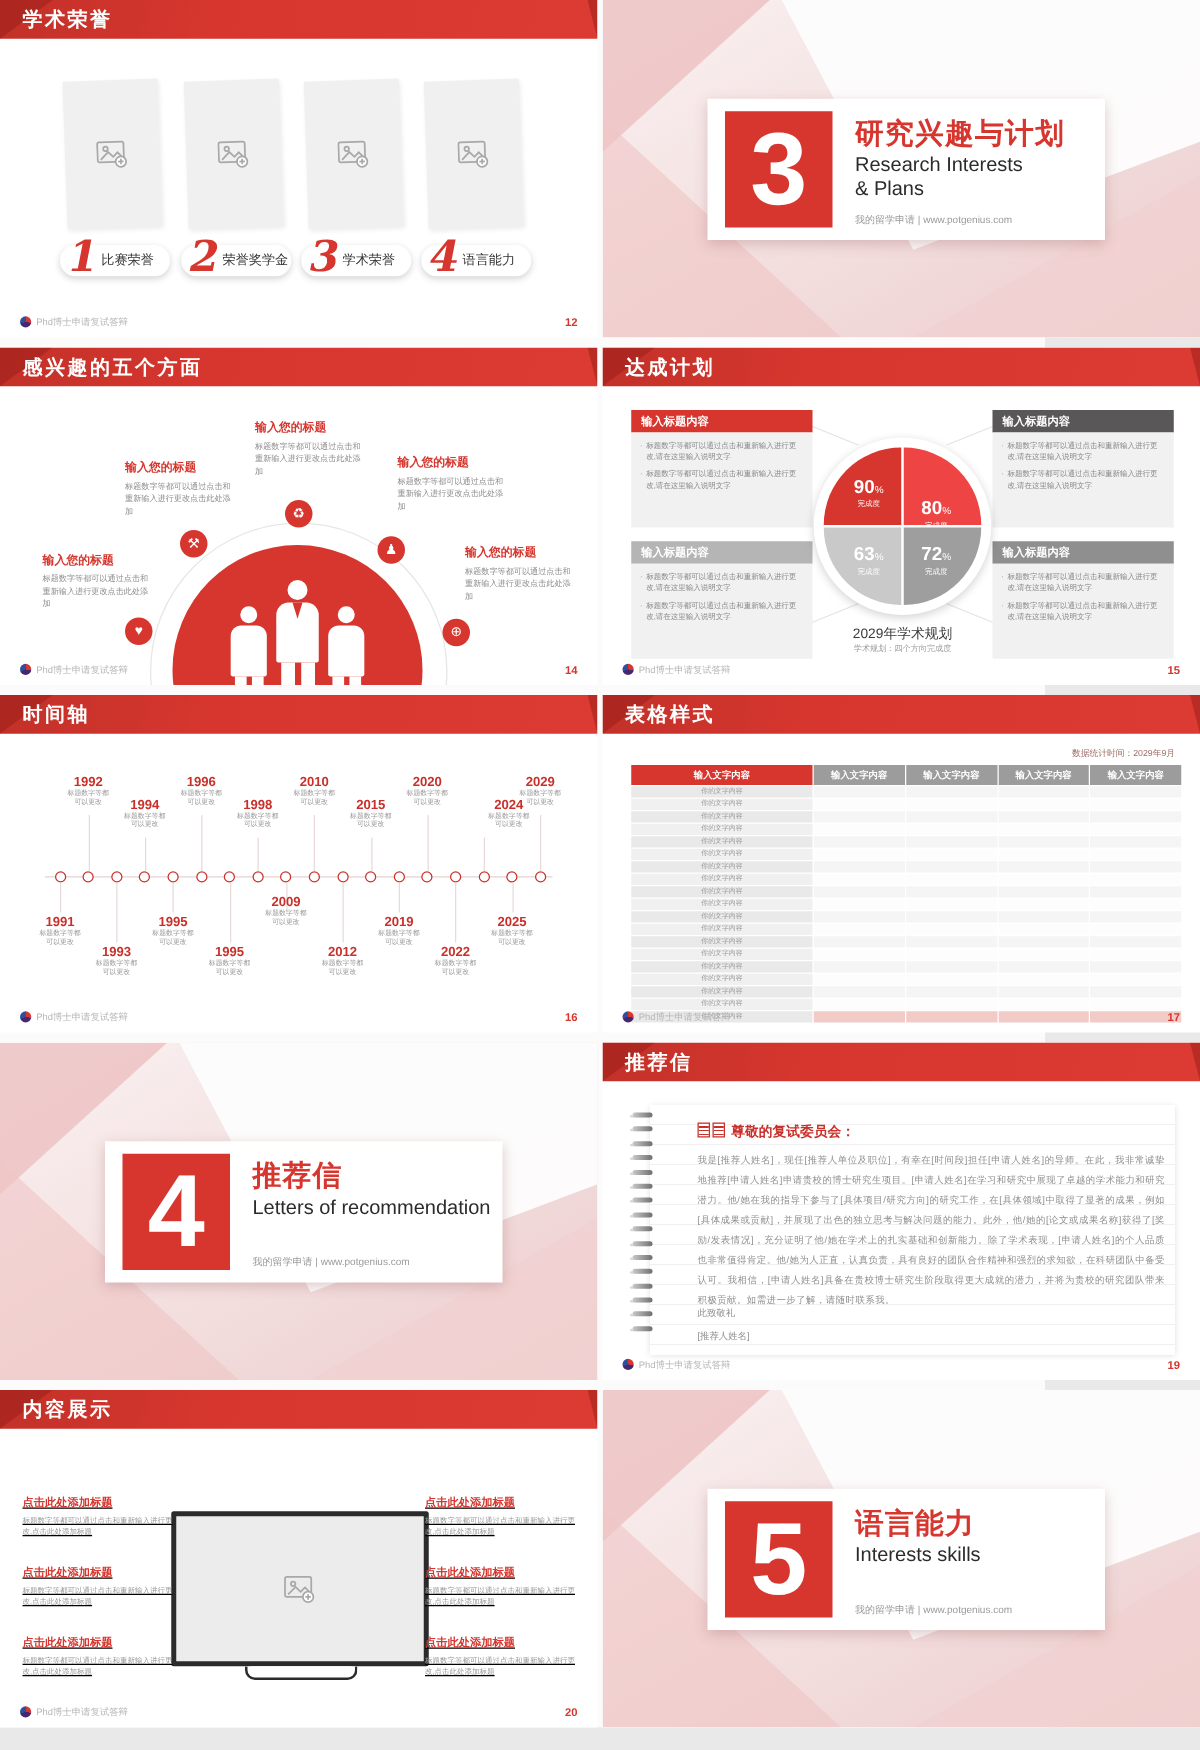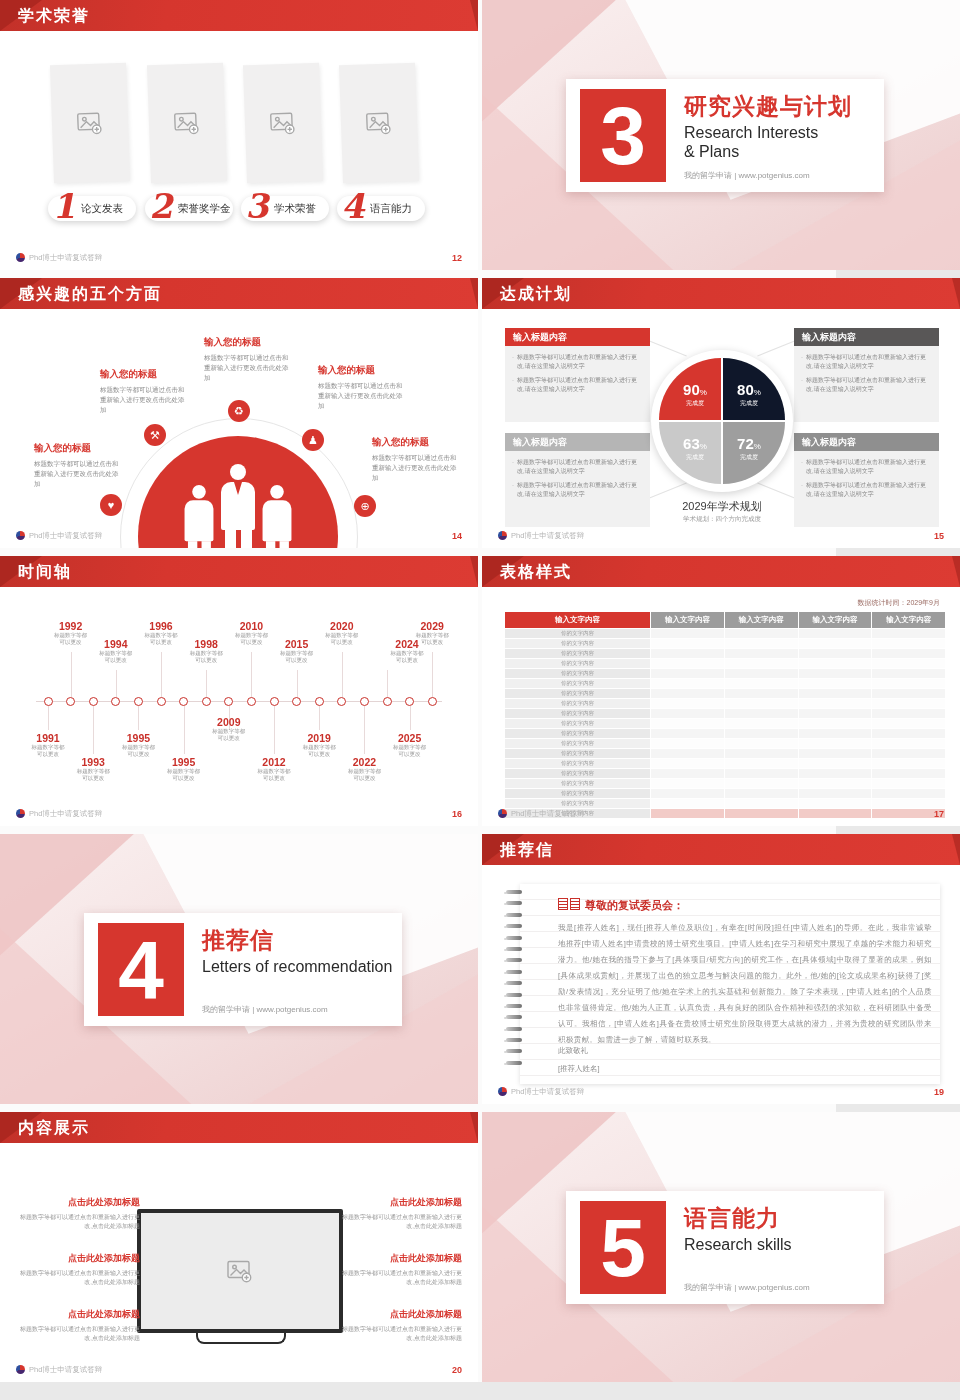--- a/index.html
+++ b/index.html
@@ -75,21 +75,21 @@
   .pbox-h { height:18px; line-height:18px; color:#fff; font-weight:bold; font-size:9px; padding-left:8px; }
   .pbox-b { background:#f1f1f1; padding:7px 7px; height:62px; }
   .bl { display:flex; font-size:6px; color:#8a8a8a; line-height:9px; margin-bottom:5px; }
   .bl i { font-style:normal; margin-right:3px; }
   .ring { position:absolute; left:169px; top:72px; width:142px; height:142px; border-radius:50%;
     background:#fff; box-shadow:0 2px 8px rgba(0,0,0,.18); z-index:2; }
   .qwrap { position:absolute; left:177px; top:80px; width:126px; height:126px; z-index:3; }
   .q { position:absolute; width:62px; height:62px; color:#fff; display:flex; flex-direction:column;
     align-items:center; justify-content:center; }
   .q-tl { left:0; top:0; background:#d6362e; border-radius:100% 0 0 0; }
-  .q-tr { left:64px; top:0; background:#0f172a; border-radius:0 100% 0 0; }
+  .q-tr { left:64px; top:0; background:#ef4444; border-radius:0 100% 0 0;justify-content:flex-end; }
   .q-bl { left:0; top:64px; background:#c9c9c9; border-radius:0 0 0 100%; }
   .q-br { left:64px; top:64px; background:#9e9e9e; border-radius:0 0 100% 0; }
   .q-tl>div{ transform:translate(5px,5px);} .q-tr>div{ transform:translate(-5px,5px);}
   .q-bl>div{ transform:translate(5px,-5px);} .q-br>div{ transform:translate(-5px,-5px);}
   .q-pct { font-size:15px; font-weight:bold; text-align:center; }
   .q-pct small { font-size:8px; font-weight:normal; }
   .q-lab { font-size:6px; text-align:center; margin-top:1px; }
   .plan-cap { position:absolute; left:140px; width:200px; top:221px; text-align:center; color:#3a3a3a;
     font-size:11px; z-index:2; }
   .plan-sub { position:absolute; left:140px; width:200px; top:237px; text-align:center; color:#9a9a9a;
@@ -127,21 +127,21 @@
   .letter-body { position:absolute; left:76px; right:28px; top:86px; font-size:7.5px; color:#8f8f8f;
     line-height:16px; text-align:justify; letter-spacing:.4px; }
   .letter-close { position:absolute; left:76px; top:212px; font-size:7.5px; color:#8f8f8f; }
   .letter-sign { position:absolute; left:76px; top:230px; font-size:7.5px; color:#8f8f8f; }
 
   
   .tv { position:absolute; left:137px; top:97px; width:198px; height:116px; background:#ececec;
     border:4px solid #2b2b2b; border-radius:2px; display:flex; align-items:center; justify-content:center; }
   .tv-stand { position:absolute; left:196px; top:221px; width:86px; height:9px; border:2px solid #2b2b2b;
     border-top:none; border-radius:0 0 8px 8px; background:#fff; }
-  .cb { position:absolute; width:122px; text-align:right; }
+  .cb { position:absolute; width:122px; text-align:left;text-decoration:underline; }
   .cb-t { color:#d6362e; font-size:9px; font-weight:bold; margin-bottom:4px; }
   .cb-b { color:#999; font-size:6px; line-height:9px; }
 </style>
 </head>
 <body>
 
 <div class="grid">
 
   <div class="slide">
     <div class="s-header"></div>
@@ -177,21 +177,21 @@
         <span class="ph-icon"><svg viewBox="0 0 26 24" width="26" height="24" fill="none" stroke="#a8a8a8" stroke-width="1.4">
             <rect x="1" y="2.5" width="21" height="16" rx="1.5"></rect>
             <circle cx="7.5" cy="8" r="1.8"></circle>
             <path d="M3.5 16.5 L9.5 10.5 L13.5 14.5 L17 11 L20.5 14.5"></path>
             <circle cx="19.5" cy="18.5" r="4.2" fill="#fff"></circle>
             <path d="M19.5 16.3 v4.4 M17.3 18.5 h4.4"></path>
           </svg></span>
       </div>
     <div class="h-pill" style="left:48px">
         <span class="h-num">1</span>
-        <span class="h-label">论文发表</span>
+        <span class="h-label">比赛荣誉</span>
       </div>
     <div class="h-pill" style="left:145px">
         <span class="h-num">2</span>
         <span class="h-label">荣誉奖学金</span>
       </div>
     <div class="h-pill" style="left:241px">
         <span class="h-num">3</span>
         <span class="h-label">学术荣誉</span>
       </div>
     <div class="h-pill" style="left:337px">
@@ -698,19 +698,19 @@
   <div class="slide">
     <div class="d-bg">
         <span class="d-w"></span>
         <span class="d-t3"></span>
         <span class="d-t1"></span>
         <span class="d-t2"></span>
       </div>
     <div class="d-card">
       <div class="d-num">5</div>
       <div class="d-title">语言能力</div>
-      <div class="d-sub">Research skills</div>
+      <div class="d-sub">Interests skills</div>
       <div class="d-tag">我的留学申请 | www.potgenius.com</div>
     </div>
   </div>
 
 </div>
 <div class="bottom-strip"></div>
 
 </body></html>

